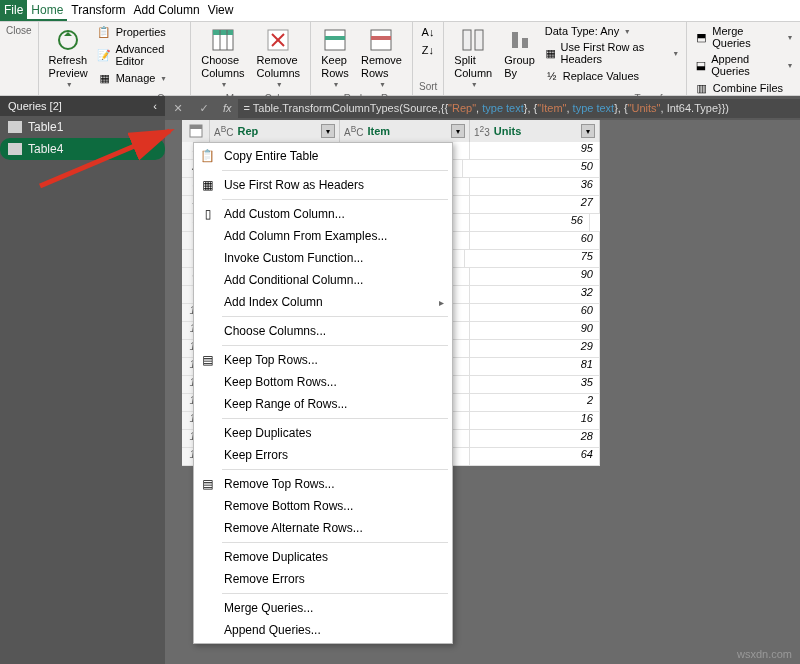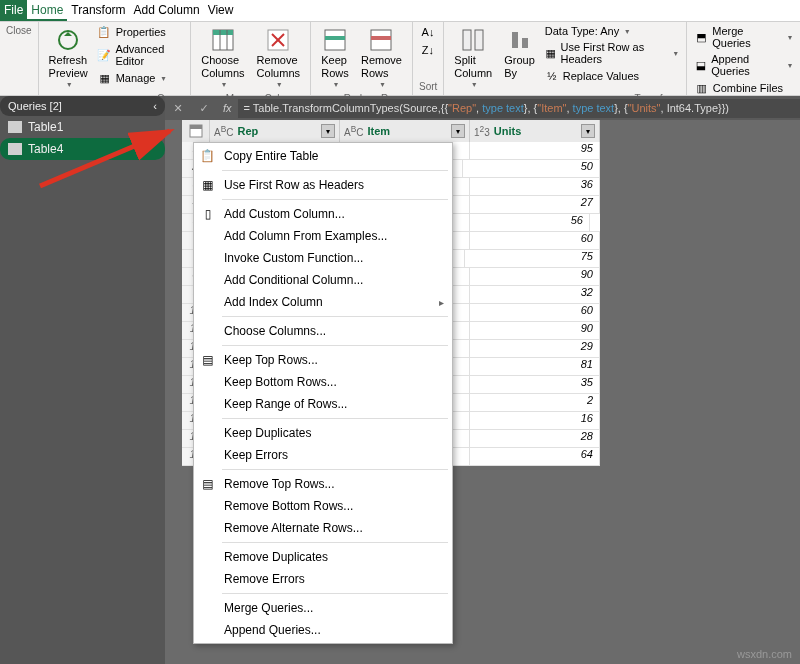--- a/index.html
+++ b/index.html
@@ -19,21 +19,21 @@
 .big-btn { display: flex; flex-direction: column; align-items: center; font-size: 11px; cursor: pointer; padding: 2px 4px; line-height: 1.2; }
 .big-btn .ico { width: 28px; height: 28px; display: flex; align-items: center; justify-content: center; }
 .small-col { display: flex; flex-direction: column; gap: 2px; font-size: 11px; }
 .small-btn { display: flex; align-items: center; gap: 4px; cursor: pointer; padding: 1px 2px; }
 .small-btn .ico { width: 14px; height: 14px; display: flex; align-items: center; justify-content: center; }
 .dd::after { content: "▾"; font-size: 8px; margin-left: 2px; color: #666; }
 
 
 .main { display: flex; height: calc(100% - 96px); background: #6b6b6b; }
 .queries-pane { width: 165px; background: #565656; color: #eee; font-size: 12px; }
-.queries-hdr { background: #3d3d3d; padding: 4px 8px; display: flex; justify-content: space-between; font-size: 11px; border-radius: 9px; }
+.queries-hdr { background: #3d3d3d; padding: 4px 8px; display: flex; justify-content: space-between; font-size: 11px; }
 .query-item { padding: 4px 8px; display: flex; align-items: center; gap: 6px; cursor: pointer; }
 .query-item.sel { background: #0d6b3f; border-radius: 10px; }
 .query-item .tico { width: 14px; height: 12px; background: #d0d0d0; }
 
 .work { flex: 1; display: flex; flex-direction: column; }
 .formula-bar { display: flex; align-items: center; background: #5a5a5a; height: 24px; font-size: 11px; }
 .fb-btn { width: 26px; height: 24px; display: flex; align-items: center; justify-content: center; color: #bbb; cursor: pointer; }
 .fx { font-style: italic; color: #ccc; padding: 0 6px; }
 .formula-box { flex: 1; background: #4a4a4a; color: #ddd; padding: 3px 6px; font-family: Consolas, monospace; font-size: 11px; white-space: nowrap; overflow: hidden; }
 .fml-txt { color: #ddd; }

